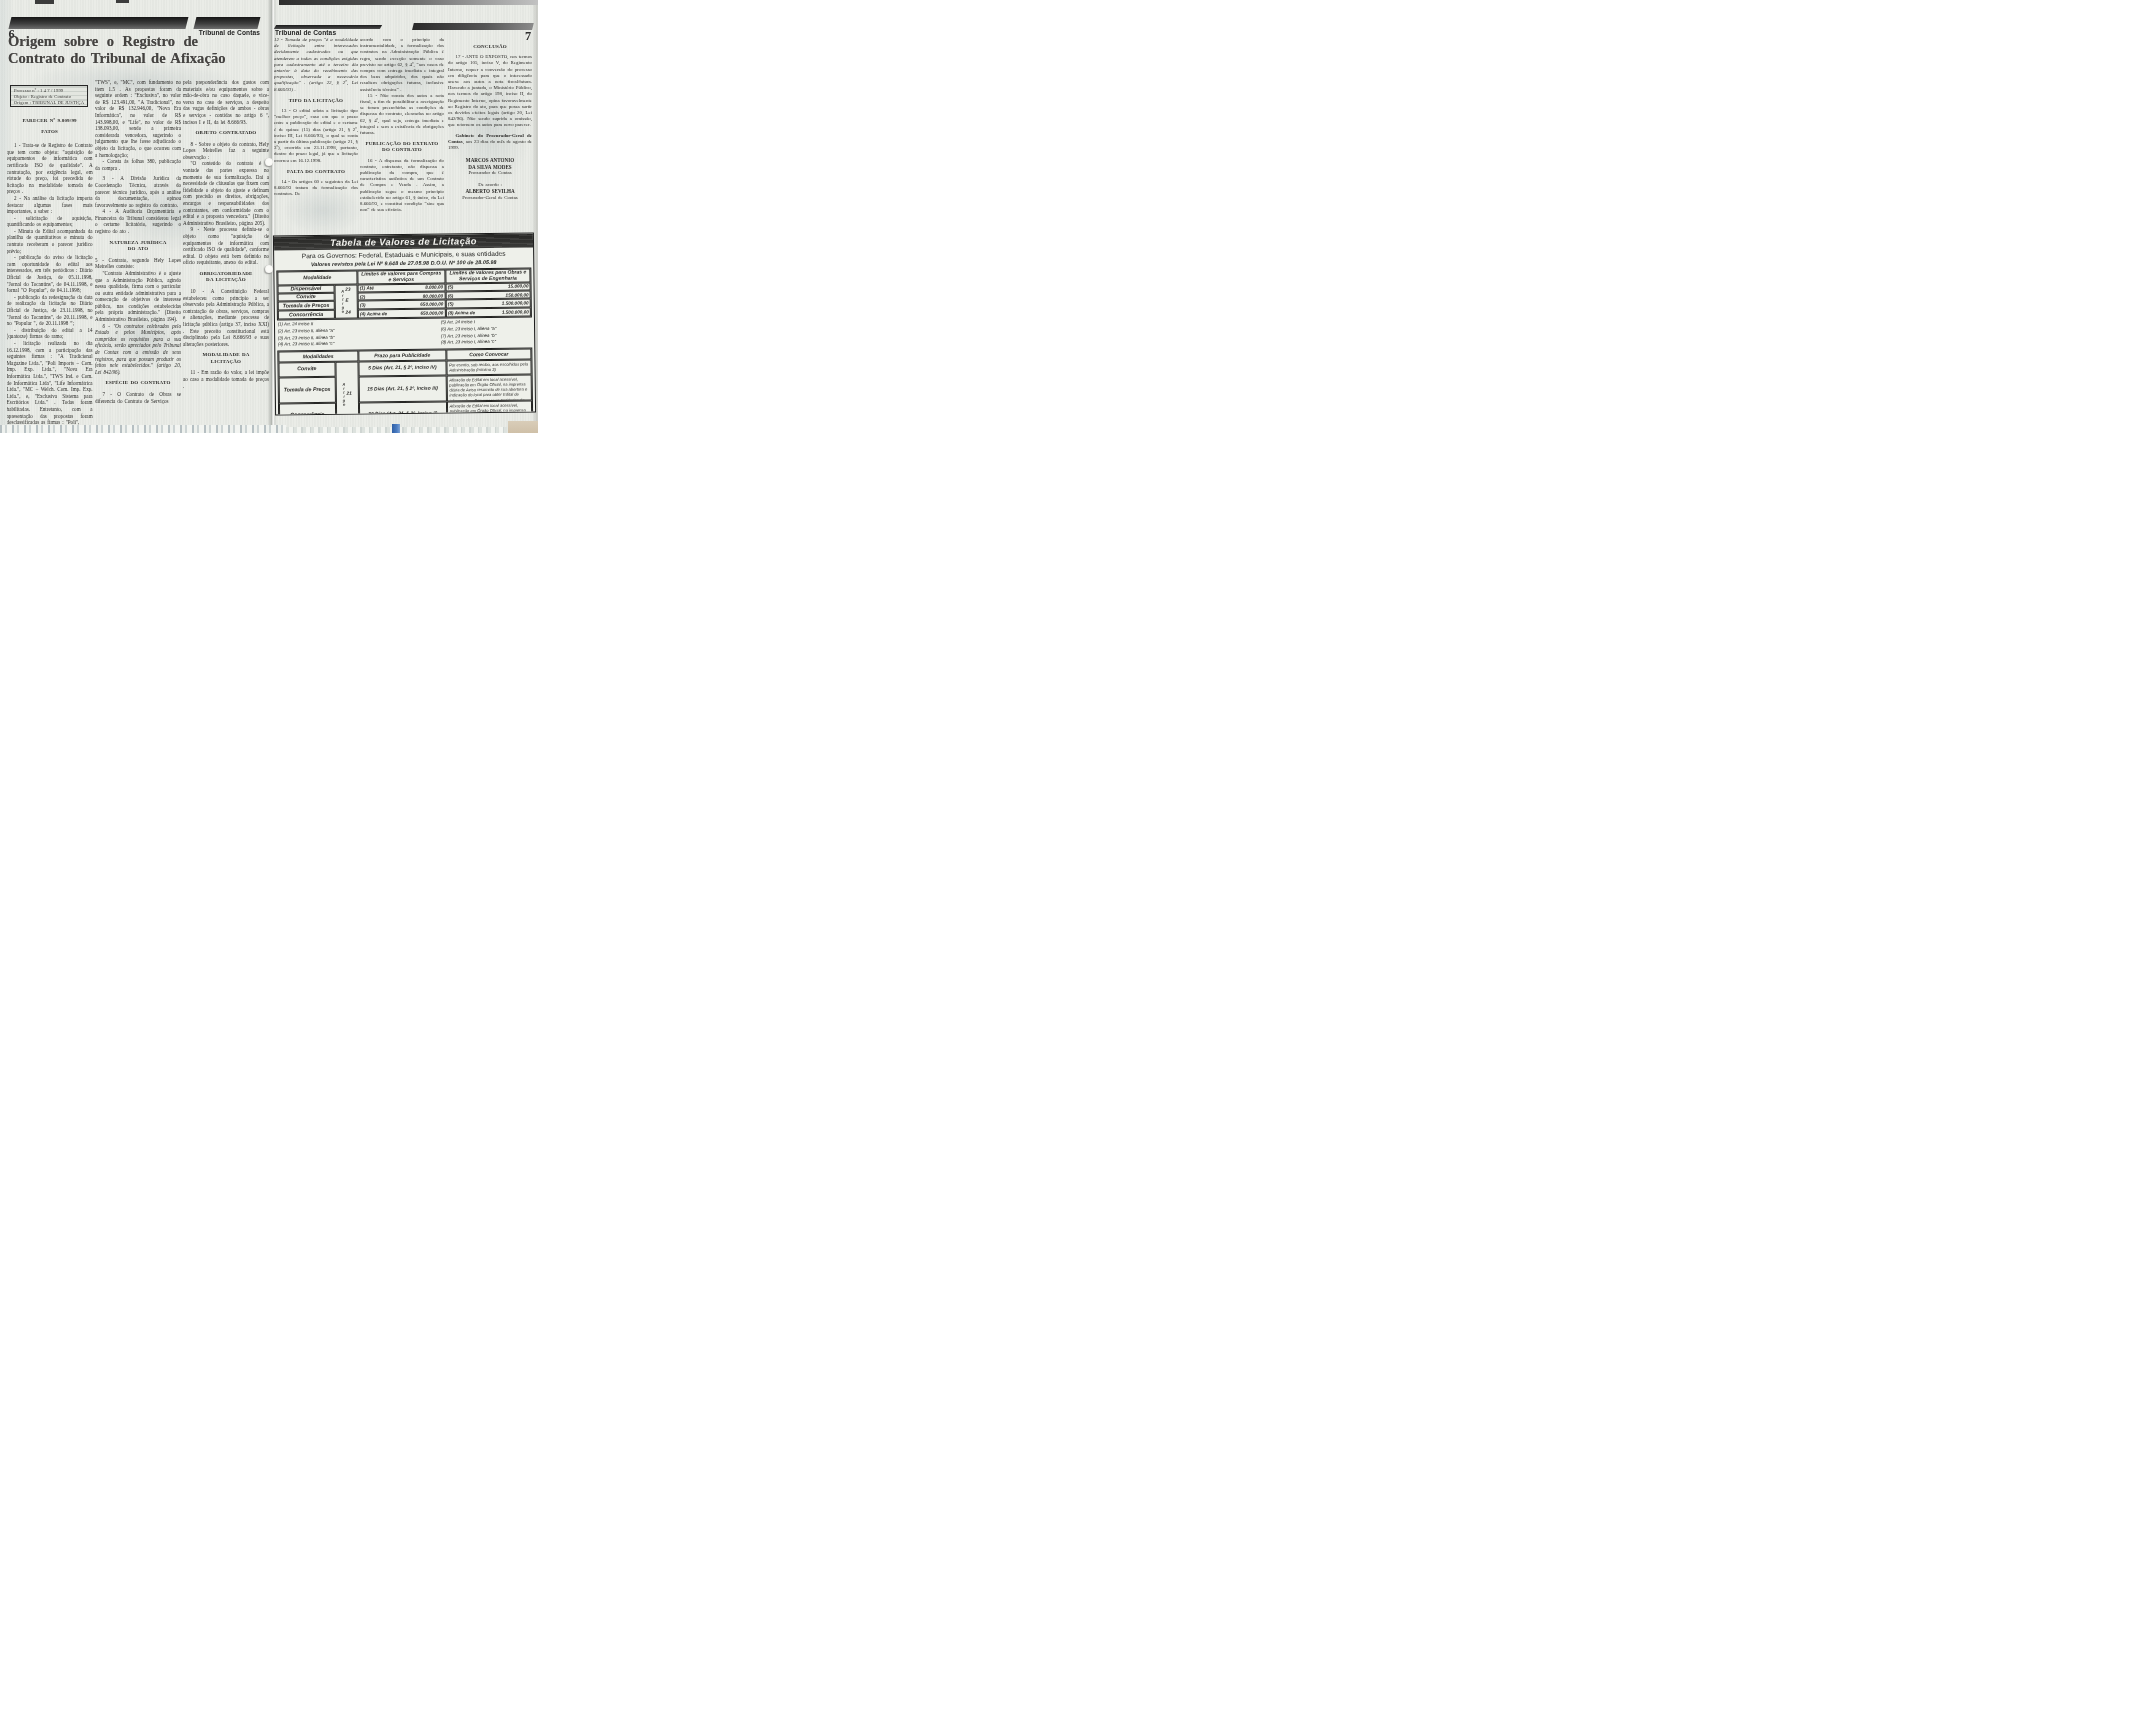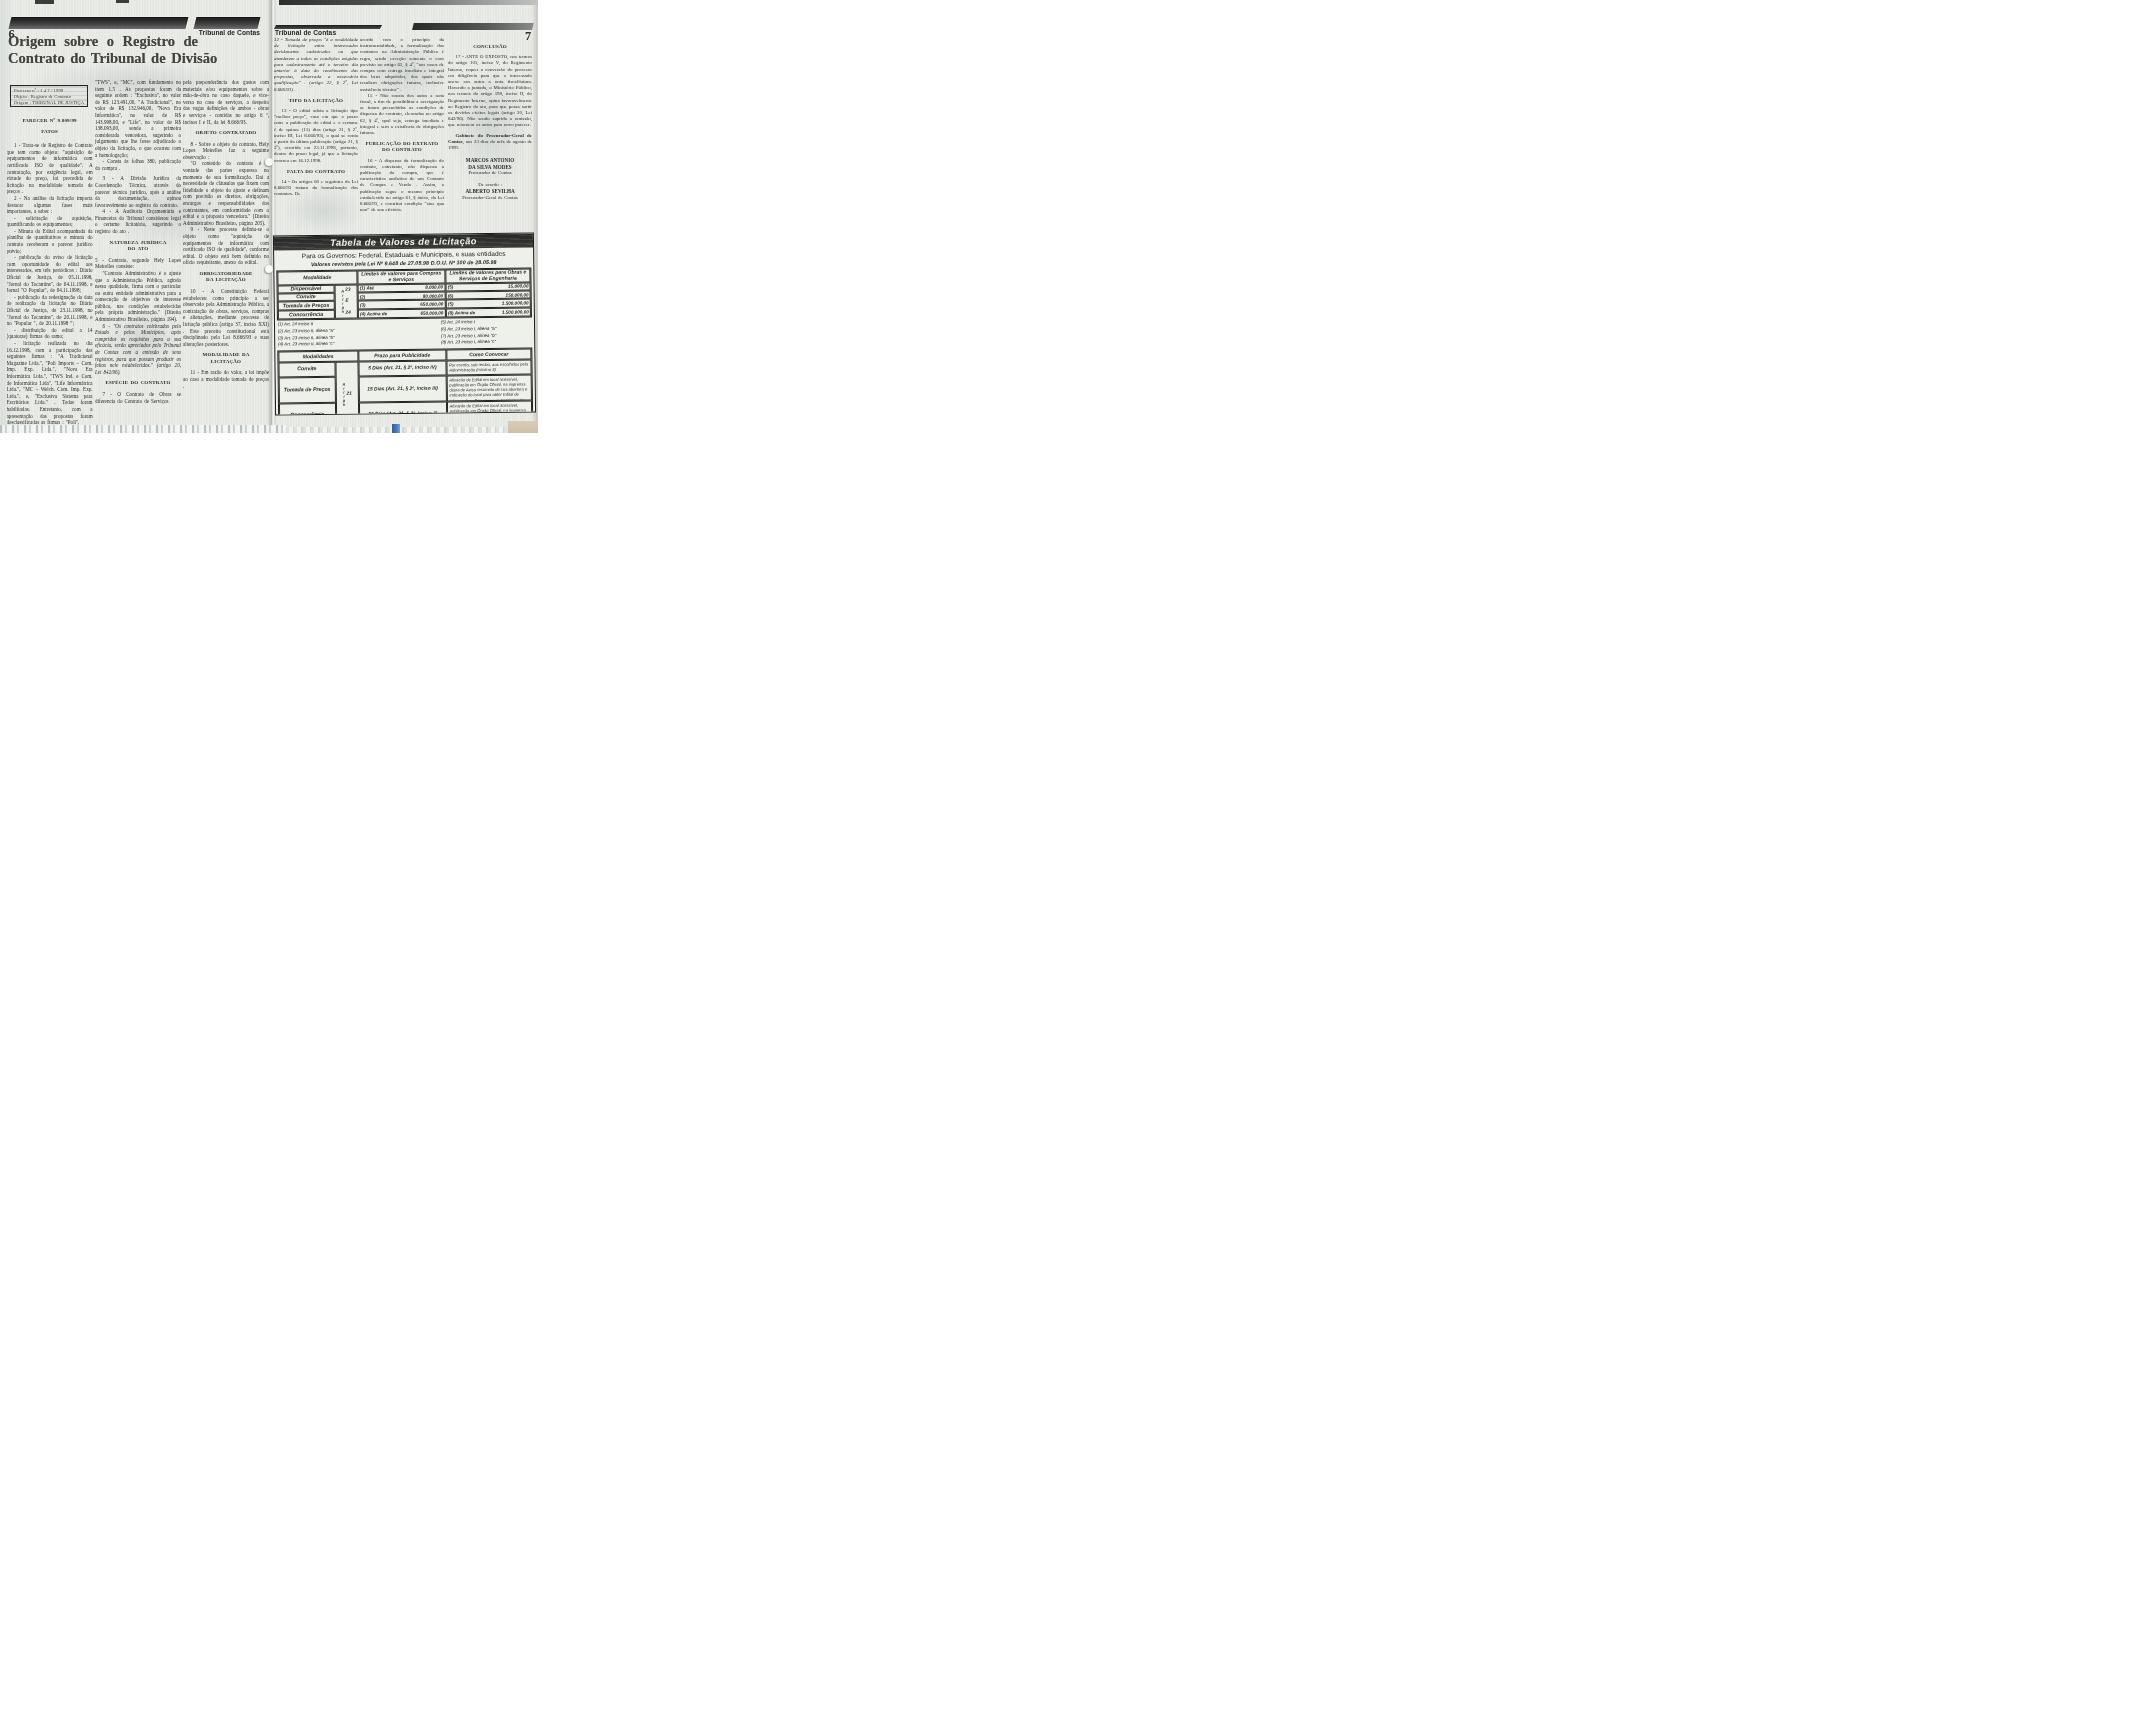--- a/index.html
+++ b/index.html
@@ -108,21 +108,21 @@
   <div class="topdash" style="left:35px;top:0;width:18.6px;height:3.5px;" data-name="scan-top-mark"></div>
   <div class="topdash" style="left:116px;top:0;width:13.3px;height:2.7px;" data-name="scan-top-mark"></div>
 
   <div class="bar l1" data-name="header-bar"></div>
   <div class="bar l2" data-name="header-bar"></div>
   <div class="pagenum p6" data-name="page-number-left">6</div>
   <div class="masthead left" data-name="masthead-left">Tribunal de Contas</div>
 
   <div class="headline" data-name="headline">
     <span class="ln1" data-name="headline-line1">Origem sobre o Registro de</span>
-    <span class="ln2" data-name="headline-line2">Contrato do Tribunal de Divisão</span>
+    <span class="ln2" data-name="headline-line2">Contrato do Tribunal de Afixação</span>
   </div>
 
   <div class="procbox" data-name="process-box">
     <div data-name="process-number">Processo nº :  1 4 7  /  1999</div>
     <div data-name="process-object">Objeto :  Registro de Contrato</div>
     <div data-name="process-origin">Origem : TRIBUNAL DE JUSTIÇA</div>
   </div>
 
   <div class="col lcol" style="left:6.6px;top:113px;height:312px;" data-name="column-left-1">
       <div class="blk head-center" data-name="text-block">PARECER Nº  9.809/99</div>

